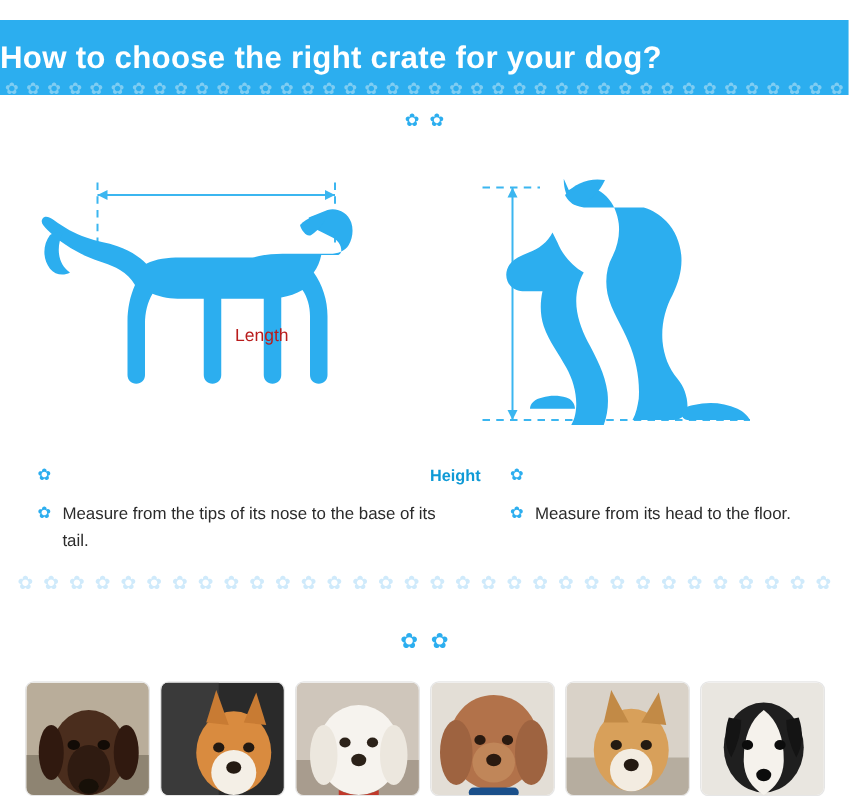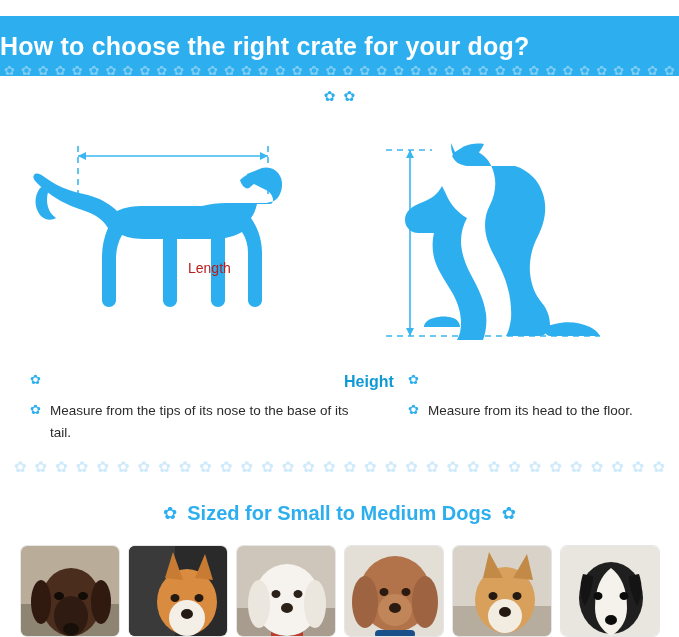--- a/index.html
+++ b/index.html
@@ -53,21 +53,21 @@
   .illus{
     position:absolute;top:128px;left:0;width:679px;height:228px;
   }
 
   .label-length{
     position:absolute;left:140px;top:132px;
     font-size:14px;font-weight:normal;color:#b91c1c;margin-left:48px;
   }
   .label-height{
     position:absolute;left:344px;top:245px;
-    font-size:16px;font-weight:bold;color:#0f9ad6;
+    font-size:13px;font-weight:bold;color:#0f9ad6;
   }
 
   
   .bullets{
     position:absolute;top:362px;left:0;width:679px;height:80px;
   }
   .bullet{
     position:absolute;display:flex;gap:9px;align-items:flex-start;
     font-size:13.5px;color:#2b2b2b;line-height:22px;
   }
@@ -332,21 +332,20 @@
       <span>✿</span>
       <span>✿</span>
       <span>✿</span>
       <span>✿</span>
       <span>✿</span>
       <span>✿</span>
   </div>
 
   <div class="sized-row">
     <span class="sized-paw">✿</span>
-    <span class="sized-title">Sized for Small to Medium Dogs</span>
     <span class="sized-paw">✿</span>
   </div>
 
   <div class="photos">
 
     <div class="photo">
       <svg width="100" height="92" viewBox="0 0 100 92">
         <rect width="100" height="92" fill="#b9ad9a"></rect>
         <rect y="58" width="100" height="34" fill="#8e8472"></rect>
         <ellipse cx="50" cy="56" rx="30" ry="34" fill="#4a2d1d"></ellipse>

